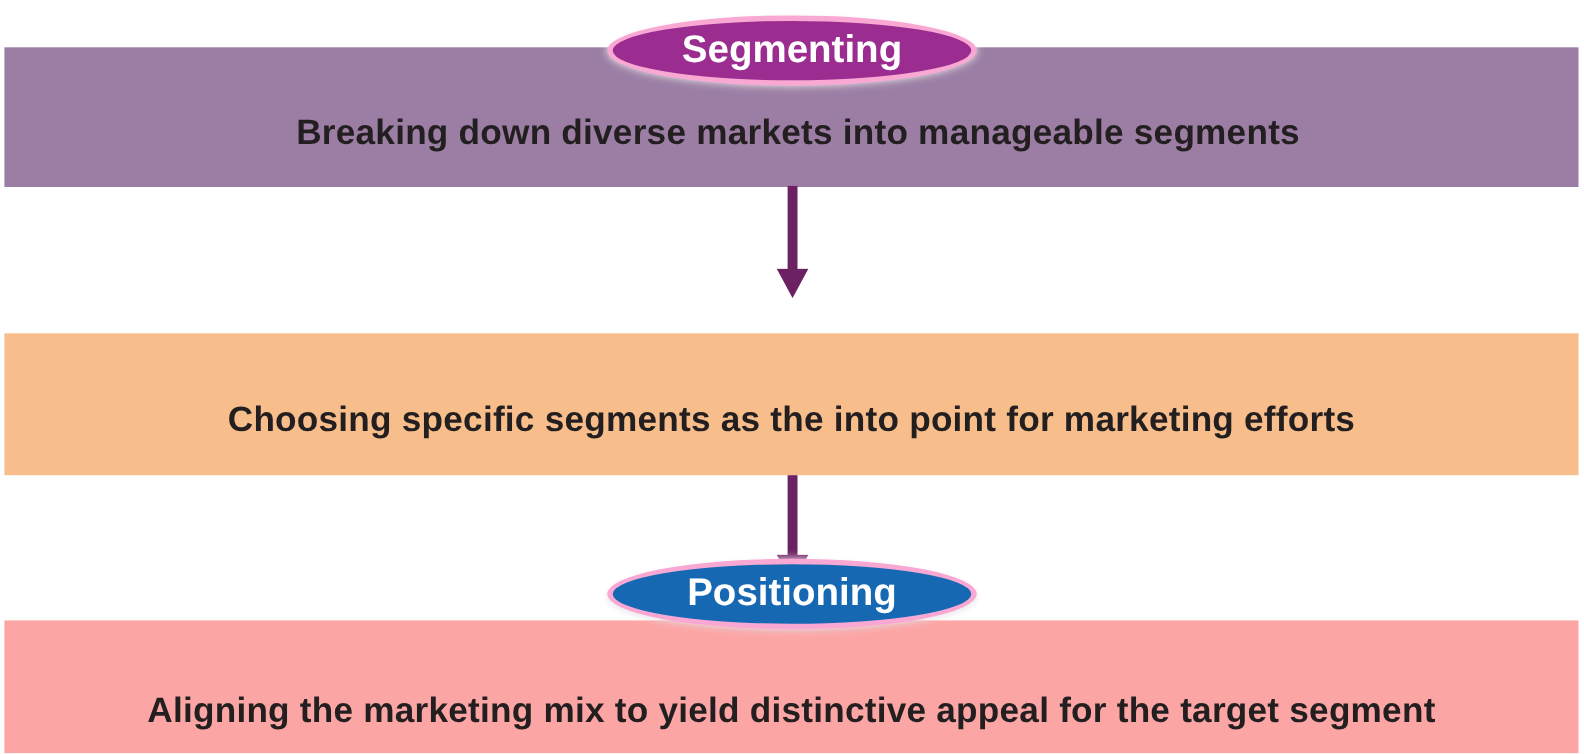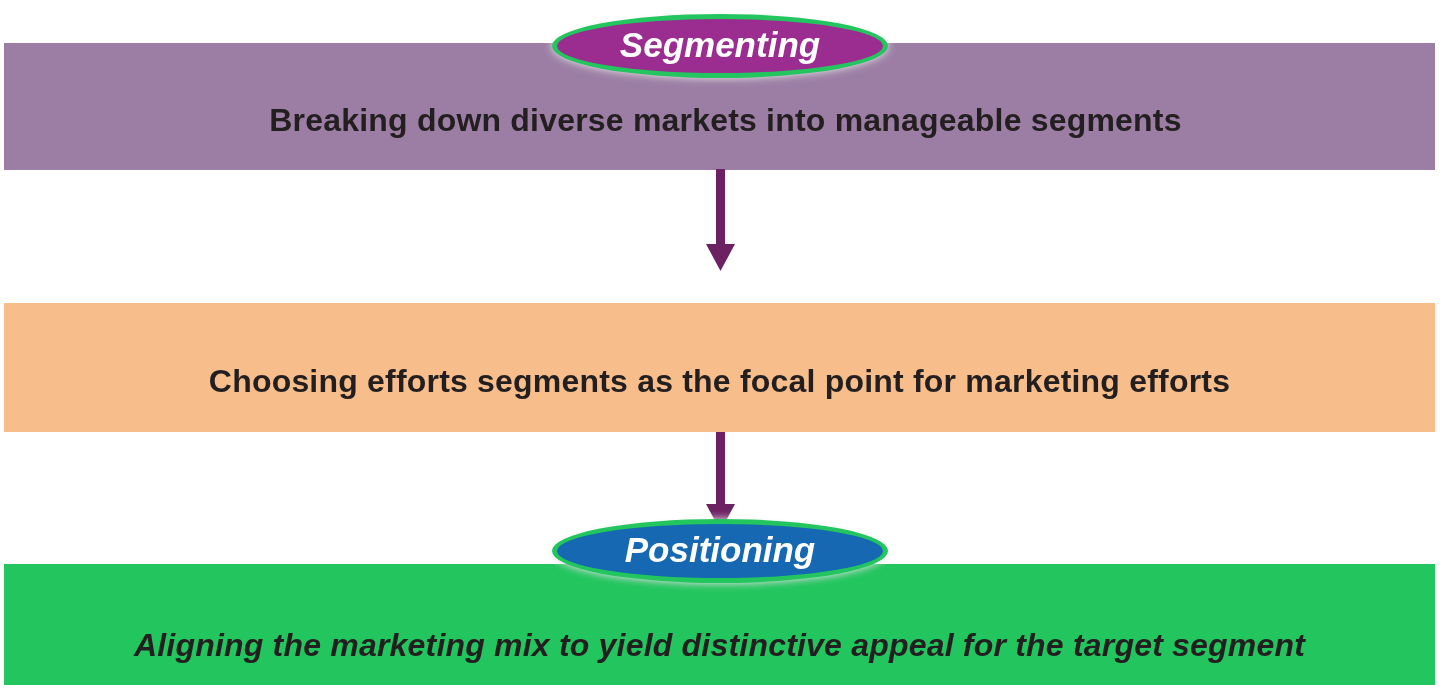--- a/index.html
+++ b/index.html
@@ -33,31 +33,30 @@
     color: #231F20;
     white-space: nowrap;
     letter-spacing: 0.2px;
   }
   .ellipse {
     position: absolute;
     left: 50%;
     transform: translateX(-50%);
     width: 326px;
     height: 54px;
-    border: 5px solid #22c55e;
+    border: 5px solid #f9a8d4;
     border-radius: 50%;
     display: flex;
     align-items: center;
     justify-content: center;
     box-shadow: 0 0 8px rgba(255,255,255,0.95), 0 2px 5px rgba(90,60,90,0.18);
-    font-style: italic;
   }
   .ellipse-1 { top: 14px; }
   .ellipse-2 { top: 274px; }
-  .ellipse-3 { top: 519px; }
+  .ellipse-3 { top: 508px; }
   .ellipse-label {
     color: #ffffff;
     font-size: 35px;
     font-weight: bold;
     white-space: nowrap;
     padding-bottom: 2px;
   }
   .arrow { position: absolute; }
   .arrow-shaft {
     position: absolute;
@@ -87,28 +86,28 @@
   <div class="ellipse ellipse-1" style="background-color: rgb(155, 45, 144);">
     <span class="ellipse-label">Segmenting</span>
   </div>
 
   <div class="arrow">
     <div class="arrow-shaft shaft-1" style="background-color: rgb(108, 33, 99);"></div>
     <div class="arrow-head head-1" style="background-color: rgb(108, 33, 99);"></div>
   </div>
 
   <div class="band band-2" style="background-color: rgb(247, 190, 139);">
-    <span class="band-text">Choosing efforts segments as the focal point for marketing efforts</span>
+    <span class="band-text">Choosing specific segments as the into point for marketing efforts</span>
   </div>
 
   <div class="arrow">
     <div class="arrow-shaft shaft-2" style="background-color: rgb(108, 33, 99);"></div>
     <div class="arrow-head head-2" style="background-color: rgb(108, 33, 99);"></div>
   </div>
 
-  <div class="band band-3" style="background-color: #22c55e; font-style: italic;">
+  <div class="band band-3" style="background-color: #fca5a5;">
     <span class="band-text">Aligning the marketing mix to yield distinctive appeal for the target segment</span>
   </div>
   <div class="ellipse ellipse-3" style="background-color: rgb(21, 104, 177);">
     <span class="ellipse-label">Positioning</span>
   </div>
 
 </div>
 
 </body></html>

